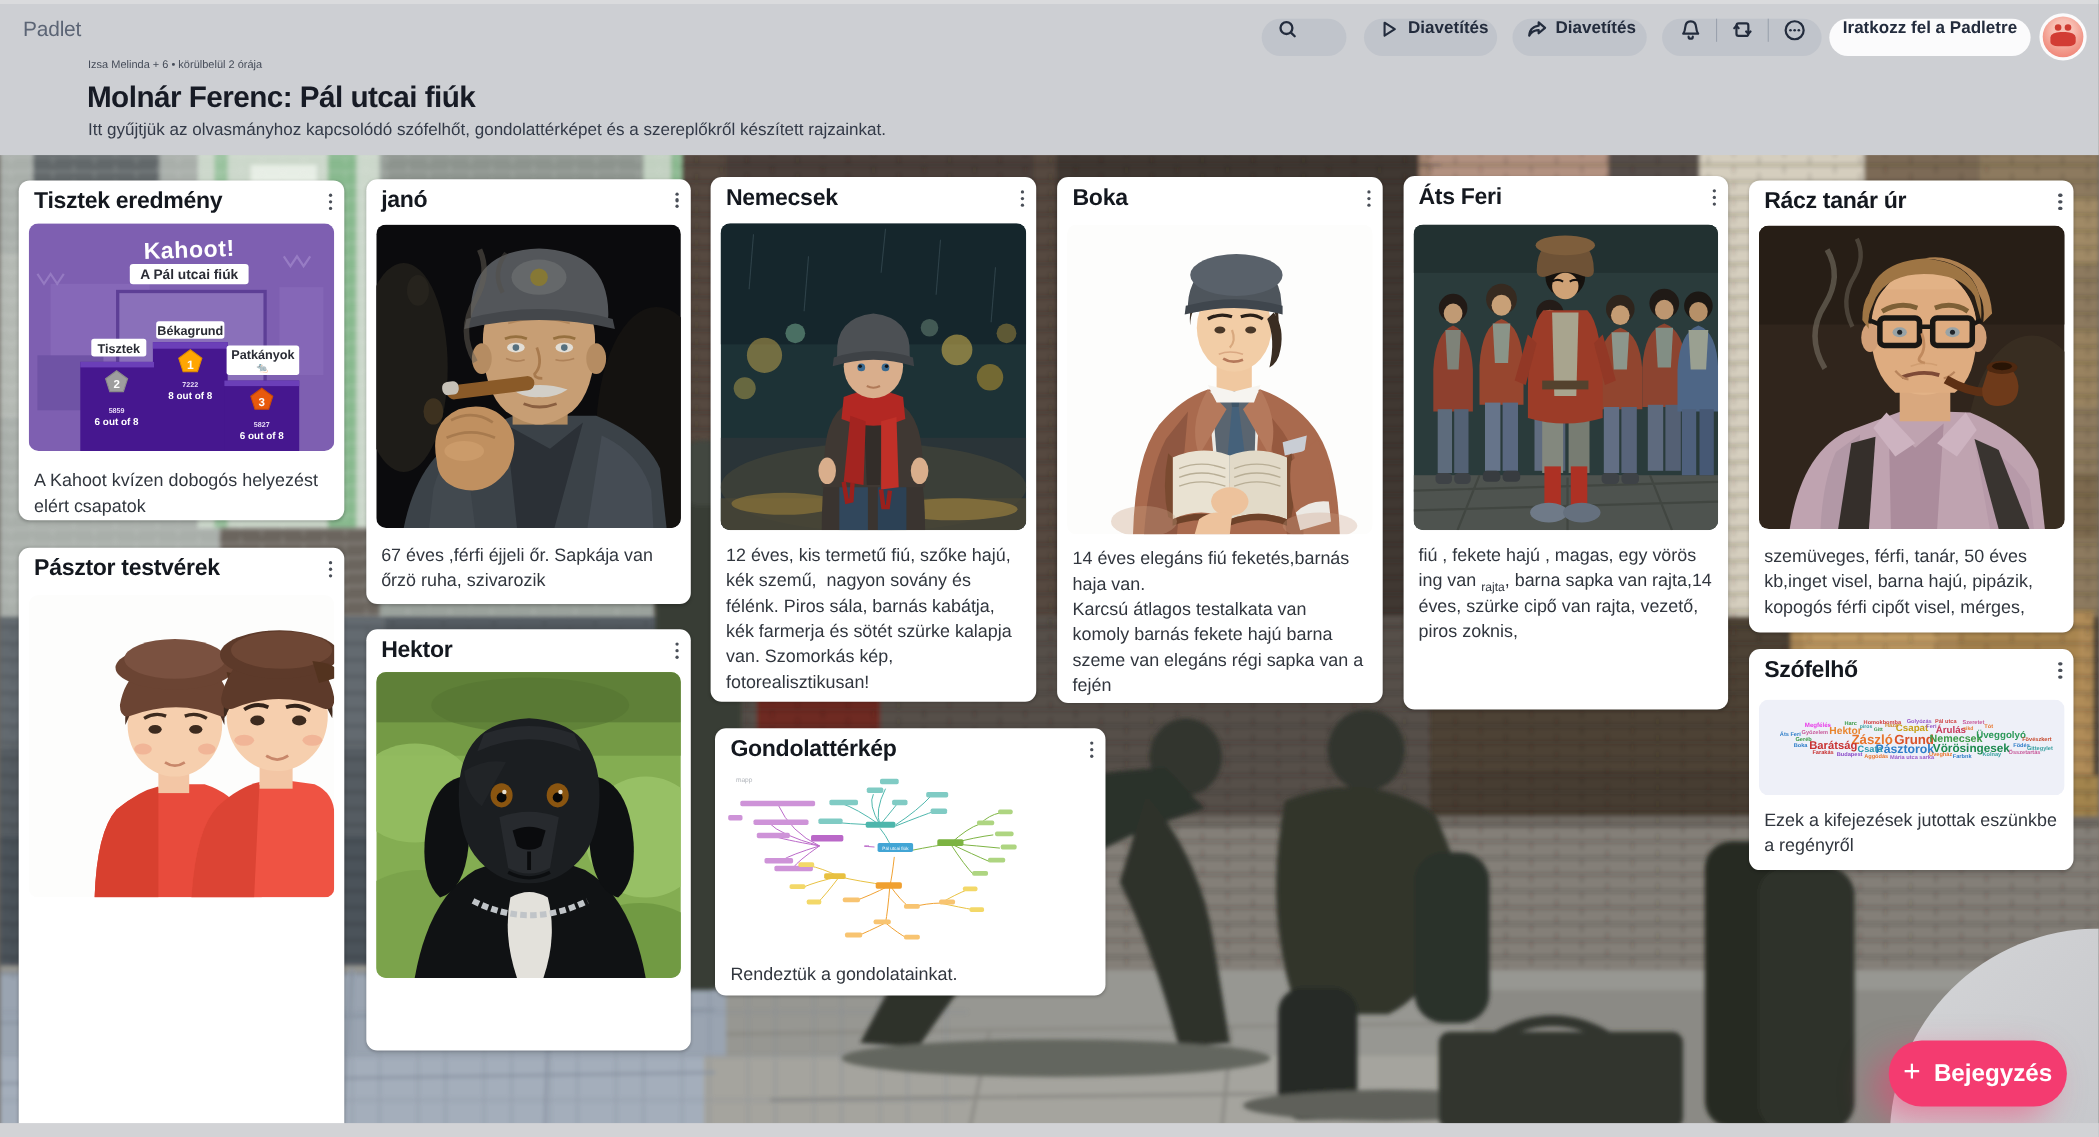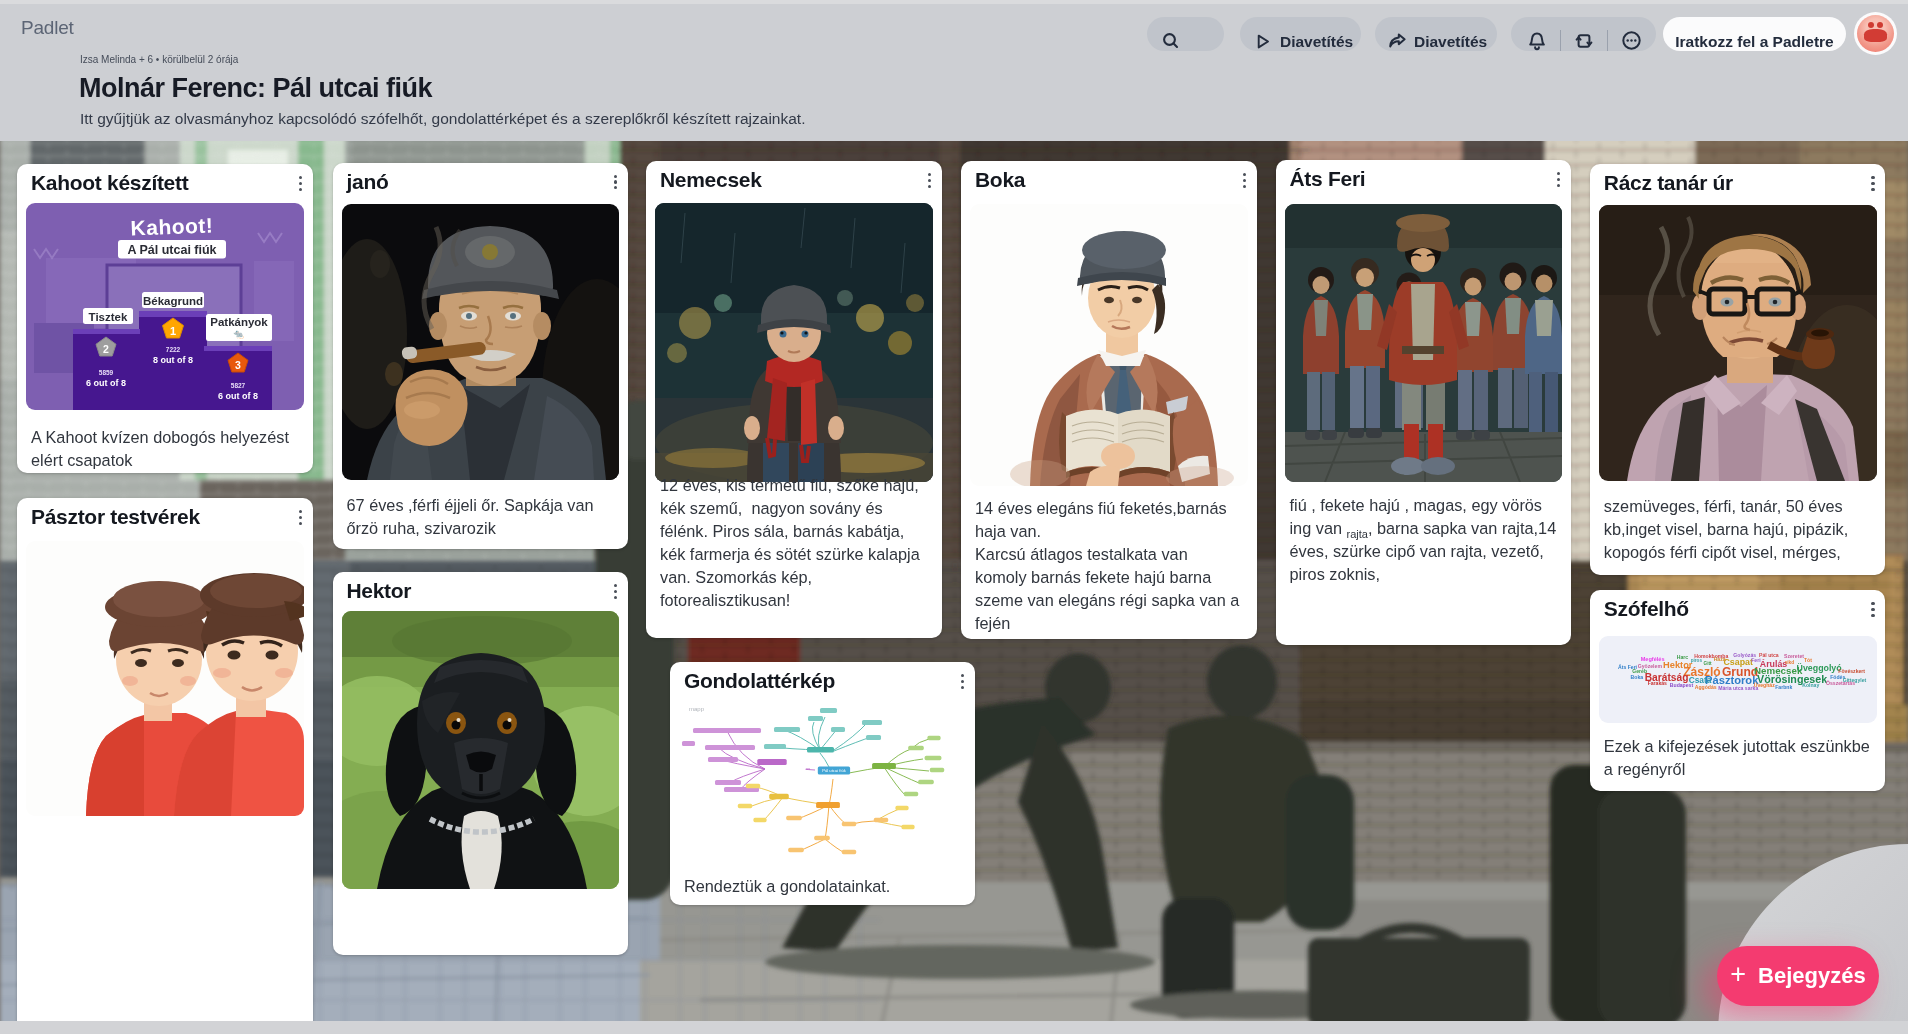--- a/index.html
+++ b/index.html
@@ -4,21 +4,21 @@
 <title>Padlet</title>
 <style>
 html,body{margin:0;padding:0}
 body{width:1908px;height:1034px;overflow:hidden;position:relative;font-family:"Liberation Sans",sans-serif;background:#94948f}
 #bg{position:absolute;left:0;top:0;width:1908px;height:1034px}
 .header{position:absolute;left:0;top:0;width:1908px;height:141px;background:linear-gradient(#dadbdd 0 4px,#cdcfd3 4px);z-index:5}
 .logo{position:absolute;left:21px;top:17px;font-size:19px;font-weight:400;color:#5c6575;letter-spacing:-0.2px}
 .meta{position:absolute;left:80px;top:54px;font-size:10px;color:#454c59}
 .btitle{position:absolute;left:79px;top:73px;font-size:27px;font-weight:700;color:#171b25;letter-spacing:-0.5px}
 .bsub{position:absolute;left:80px;top:110px;font-size:15.5px;color:#333a48}
-.pill{position:absolute;top:17px;height:34px;border-radius:17px;background:#c0c4cb;display:flex;align-items:flex-end;font-size:15.5px;font-weight:700;color:#232c3d}
+.pill{position:absolute;top:17px;height:34px;border-radius:17px;background:#c0c4cb;display:flex;align-items:flex-start;font-size:15.5px;font-weight:700;color:#232c3d}
 .pillw{background:#fbfbfc}
 .card{position:absolute;background:#fff;border-radius:10px;box-shadow:0 1px 3px rgba(0,0,0,.22);z-index:3}
 .card h3{position:absolute;left:14px;top:7px;font-size:21px;font-weight:700;color:#14181f;margin:0;letter-spacing:-0.3px}
 .dots{position:absolute;right:10px;top:12px;width:4px}
 .dots i{display:block;width:3.4px;height:3.4px;border-radius:50%;background:#4a4f58;margin:0 0 2.4px 0}
 .img{position:absolute;left:9px;border-radius:9px;overflow:hidden}
 .cap{position:absolute;left:14px;font-size:16.3px;line-height:23.1px;color:#31363e;letter-spacing:0px;white-space:nowrap}
 .quad{position:absolute;right:0;bottom:0;width:190px;height:190px;background:linear-gradient(135deg,#d5d6d8,#c6c7cb);border-top-left-radius:190px;z-index:6}
 .fab{position:absolute;left:1717px;top:946px;width:162px;height:60px;border-radius:30px;background:#f43b70;z-index:7;display:flex;align-items:center;justify-content:center;color:#fff;font-size:22px;font-weight:700;box-shadow:-14px 12px 30px rgba(244,59,112,.5)}
 .bstrip{position:absolute;left:0;top:1021px;width:1908px;height:13px;background:#d2d3d6;z-index:8}
@@ -178,21 +178,21 @@
 <div class="pill pillw" style="left:1663px;width:183px;justify-content:center">Iratkozz fel a Padletre</div>
 <div style="position:absolute;left:1854px;top:12px;width:43px;height:43px;border-radius:50%;background:#fbfbfc"></div>
 <div style="position:absolute;left:1857px;top:15px;width:37px;height:37px;border-radius:50%;background:radial-gradient(circle at 50% 35%,#f8c0b4 0 30%,#f29a8c 60%,#ee7468);overflow:hidden">
 <div style="position:absolute;left:7px;top:14px;width:23px;height:13px;background:#d23c34;border-radius:40% 40% 30% 30%"></div>
 <div style="position:absolute;left:11px;top:7px;width:6px;height:6px;background:#cf3b31;border-radius:50%"></div>
 <div style="position:absolute;left:20px;top:7px;width:6px;height:6px;background:#cf3b31;border-radius:50%"></div>
 </div>
 </div>
 
 <div class="card" style="left:17px;top:164px;width:296px;height:309px">
-<h3>Kahoot készített</h3>
+<h3>Tisztek eredmény</h3>
     <div class="dots">
       <i></i>
       <i></i>
       <i></i>
     </div>
 <div class="img" style="top:38.5px;width:278px;height:207px">
 <svg width="278" height="207" viewBox="0 0 278 207">
 <rect width="278" height="207" fill="#7e5fb1"></rect>
 <rect x="20" y="55" width="90" height="70" fill="#8a6cba" opacity="0.7"></rect>
 <rect x="81" y="62" width="134" height="142" fill="#8a70ba" stroke="#5d3f96" stroke-width="3"></rect>
@@ -445,24 +445,24 @@
 
 <g stroke="#7a95a0" stroke-width="1" opacity="0.25">
 <line x1="30" y1="10" x2="26" y2="60"></line>
           <line x1="80" y1="30" x2="76" y2="80"></line>
           <line x1="200" y1="15" x2="196" y2="65"></line>
           <line x1="250" y1="40" x2="246" y2="90"></line>
           <line x1="150" y1="5" x2="146" y2="45"></line>
 </g>
 </svg>
 </div>
-<div class="cap" style="top:313px">12 éves, kis termetű fiú, szőke hajú,<br>kék szemű,&nbsp; nagyon sovány és<br>félénk. Piros sála, barnás kabátja,<br>kék farmerja és sötét szürke kalapja<br>van. Szomorkás kép,<br>fotorealisztikusan!</div>
-</div>
-
-<div class="card" style="left:670px;top:662px;width:305px;height:243px">
+<div class="cap" style="top:333px">12 éves, kis termetű fiú, szőke hajú,<br>kék szemű,&nbsp; nagyon sovány és<br>félénk. Piros sála, barnás kabátja,<br>kék farmerja és sötét szürke kalapja<br>van. Szomorkás kép,<br>fotorealisztikusan!</div>
+</div>
+
+<div class="card" style="left:650px;top:662px;width:355px;height:243px">
 <h3>Gondolattérkép</h3>
     <div class="dots">
       <i></i>
       <i></i>
       <i></i>
     </div>
 <div class="img" style="top:35px;width:278px;height:170px">
 <svg width="278" height="170" viewBox="0 0 278 170">
 <rect width="278" height="170" fill="#ffffff"></rect>
 <text x="10" y="14" font-size="6" fill="#b0b4ba">mapp</text>

